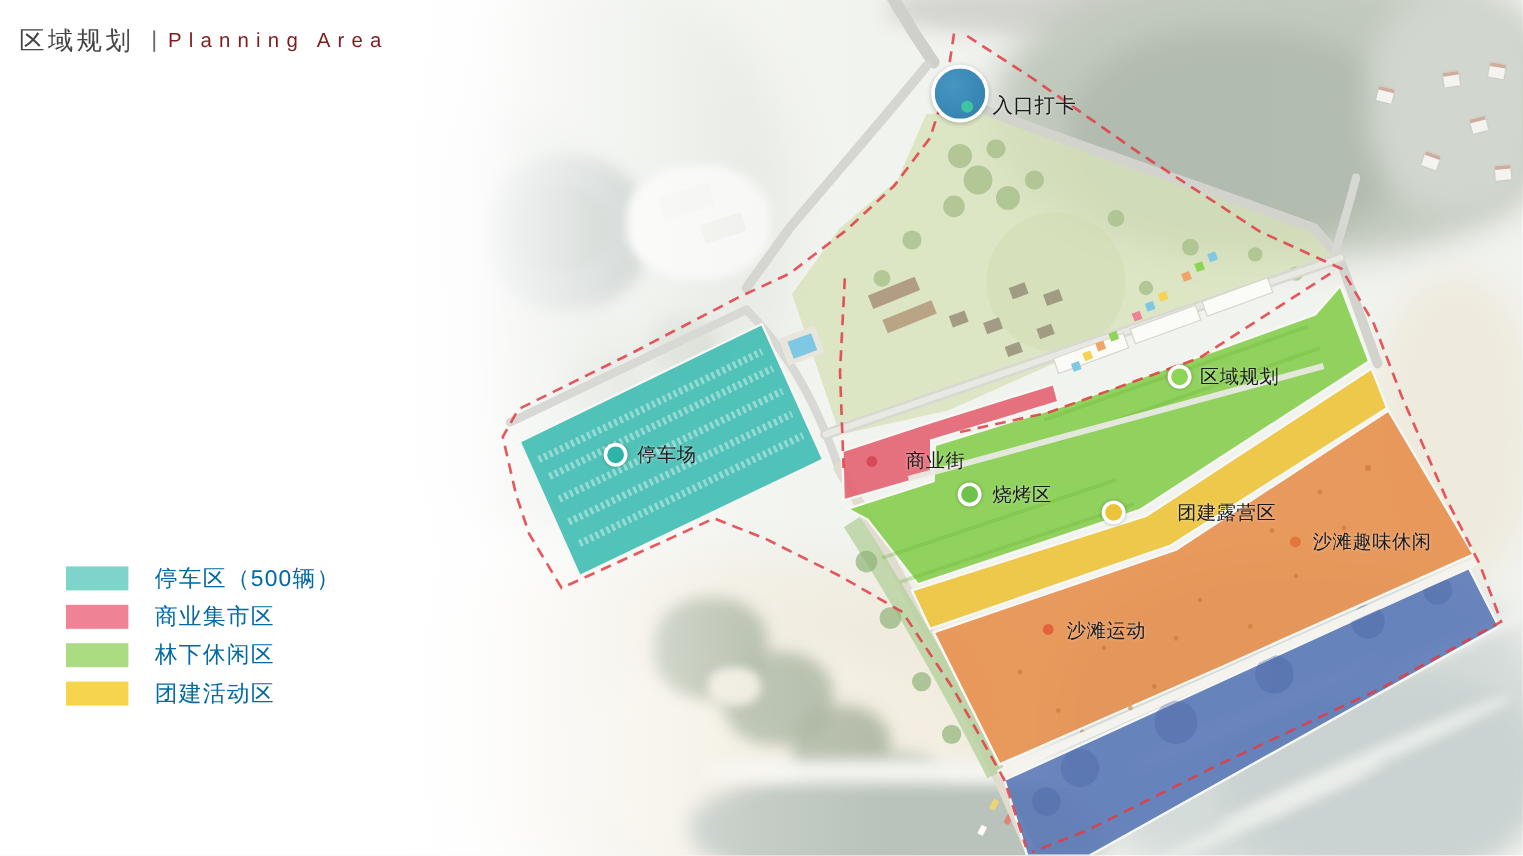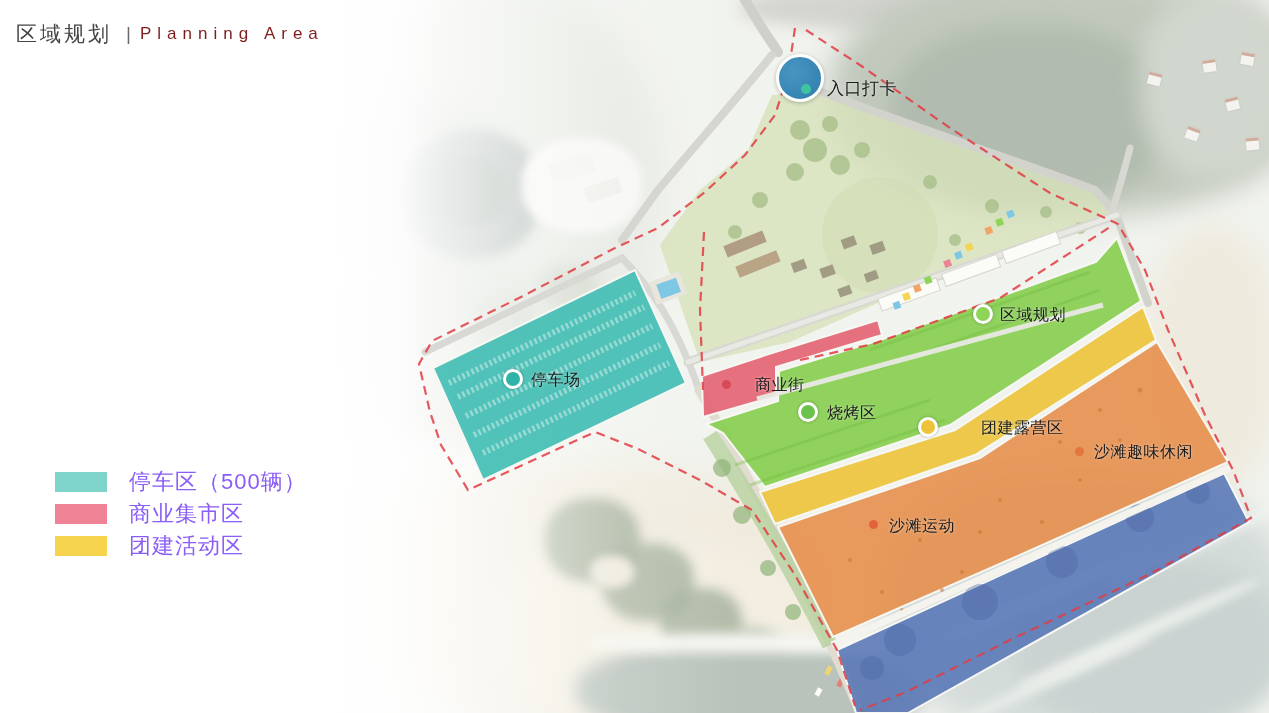--- a/index.html
+++ b/index.html
@@ -22,21 +22,21 @@
   .entrance .inner{position:absolute;left:22px;top:27px;width:10px;height:10px;border-radius:50%;background:#3fc4a0;}
   
   .title{position:absolute;left:16px;top:20px;display:flex;align-items:center;color:#3f3f3f;}
   .title .zh{font-size:21px;font-weight:normal;letter-spacing:3px;color:#444;}
   .title .sep{font-size:19px;font-weight:300;color:#6a6a6a;margin:0 9px 0 14px;}
   .title .en{font-size:17px;font-weight:500;letter-spacing:6px;color:#7f1d1d;}
   
   .legend{position:absolute;left:55px;top:472px;display:flex;flex-direction:column;gap:12px;}
   .legend-row{display:flex;align-items:center;height:20px;}
   .swatch{width:52px;height:20px;margin-right:22px;flex:0 0 auto;}
-  .legend-label{font-size:22px;color:#8b5cf6;letter-spacing:1px;}
+  .legend-label{font-size:19px;color:#0369a1;letter-spacing:1px;}
   .sw-0{background:#7ed3cb;} .sw-1{background:#ef8294;} .sw-2{background:#abdc82;}
   .sw-3{background:#f6d44e;} .sw-4{background:#f2a877;}
 </style>
 </head>
 <body>
 
 <div class="canvas">
 
   <div class="abs" style="inset:0;background:#edefe9;"></div>
   <div>
@@ -268,18 +268,22 @@
   <div class="legend">
     <div class="legend-row">
       <div class="swatch sw-0"></div>
       <div class="legend-label">停车区（500辆）</div>
     </div>
     <div class="legend-row">
       <div class="swatch sw-1"></div>
       <div class="legend-label">商业集市区</div>
     </div>
     <div class="legend-row">
+      <div class="swatch sw-2"></div>
+      <div class="legend-label">林下休闲区</div>
+    </div>
+    <div class="legend-row">
       <div class="swatch sw-3"></div>
       <div class="legend-label">团建活动区</div>
     </div>
   </div>
 
 </div>
 
 </body></html>

